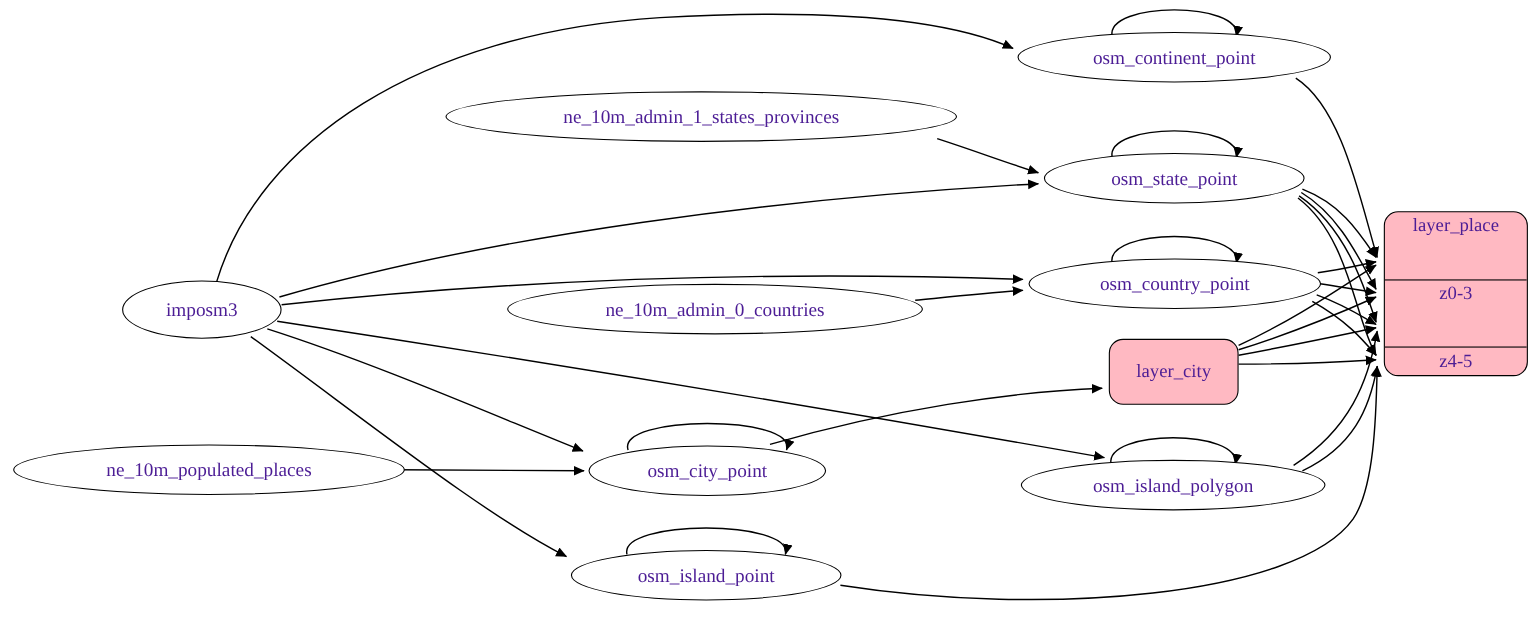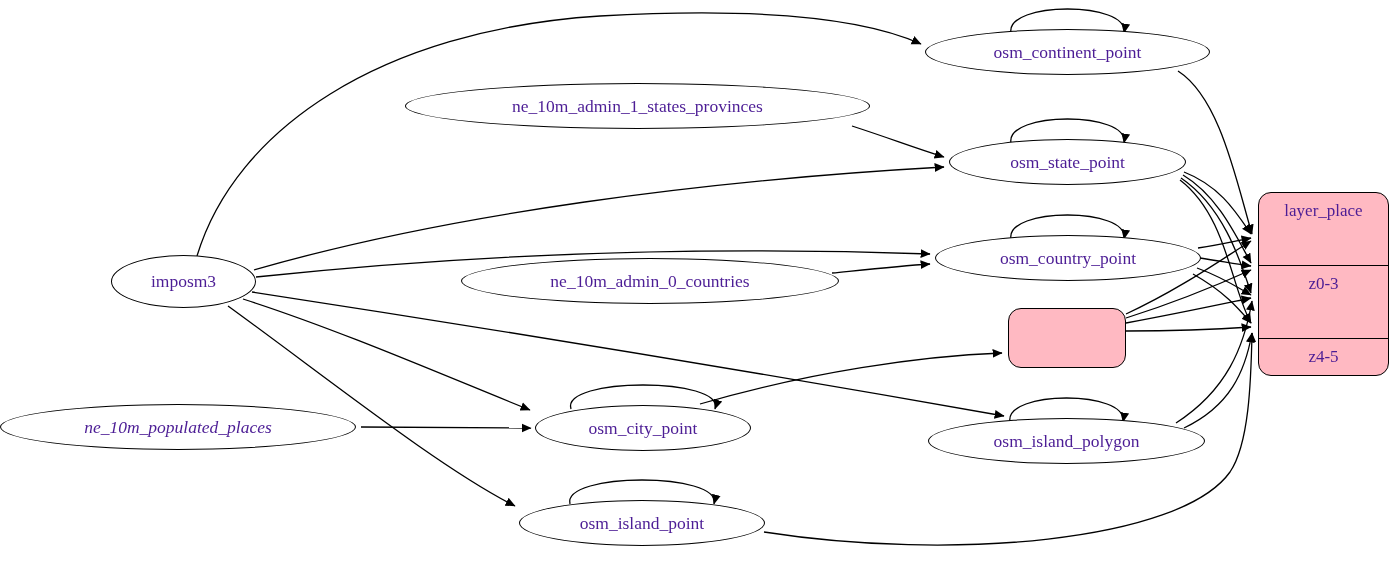--- a/index.html
+++ b/index.html
@@ -87,21 +87,21 @@
   <div id="node-layer">
       <div class="node ellipse" style="left: 111px; top: 255px; width: 145px; height: 53px;">
         <span>imposm3</span>
       </div>
       <div class="node ellipse" style="left: 405px; top: 83px; width: 465px; height: 46px;">
         <span>ne_10m_admin_1_states_provinces</span>
       </div>
       <div class="node ellipse" style="left: 461px; top: 258px; width: 378px; height: 46px; text-align: center;">
         <span>ne_10m_admin_0_countries</span>
       </div>
-      <div class="node ellipse" style="left: 0; top: 404px; width: 356px; height: 46px; font-style: italic;">
+      <div class="node ellipse" style="left: 12px; top: 404px; width: 356px; height: 46px;">
         <span>ne_10m_populated_places</span>
       </div>
       <div class="node ellipse" style="left: 925px; top: 29px; width: 285px; height: 46px;">
         <span>osm_continent_point</span>
       </div>
       <div class="node ellipse" style="left: 949px; top: 139px; width: 237px; height: 46px;">
         <span>osm_state_point</span>
       </div>
       <div class="node ellipse" style="left: 935px; top: 235px; width: 266px; height: 46px;">
         <span>osm_country_point</span>
@@ -109,20 +109,21 @@
       <div class="node ellipse" style="left: 535px; top: 405px; width: 216px; height: 46px;">
         <span>osm_city_point</span>
       </div>
       <div class="node ellipse" style="left: 928px; top: 418px; width: 277px; height: 46px;">
         <span>osm_island_polygon</span>
       </div>
       <div class="node ellipse" style="left: 519px; top: 500px; width: 246px; height: 46px;">
         <span>osm_island_point</span>
       </div>
       <div class="node record" style="left: 1008px; top: 308px; width: 118px; height: 60px; background: rgb(255, 185, 194);">
+        <div class="record-row">layer_city</div>
       </div>
-      <div class="node record" style="left: 1258px; top: 192px; width: 131px; height: 184px; background: rgb(255, 185, 194);">
+      <div class="node record" style="left: 1258px; top: 192px; width: 131px; height: 150px; background: rgb(255, 185, 194);">
         <div class="record-row">layer_place</div>
         <div class="record-row">z0-3</div>
         <div class="record-row">z4-5</div>
       </div>
     </div>
 </div>
 
 </body></html>

